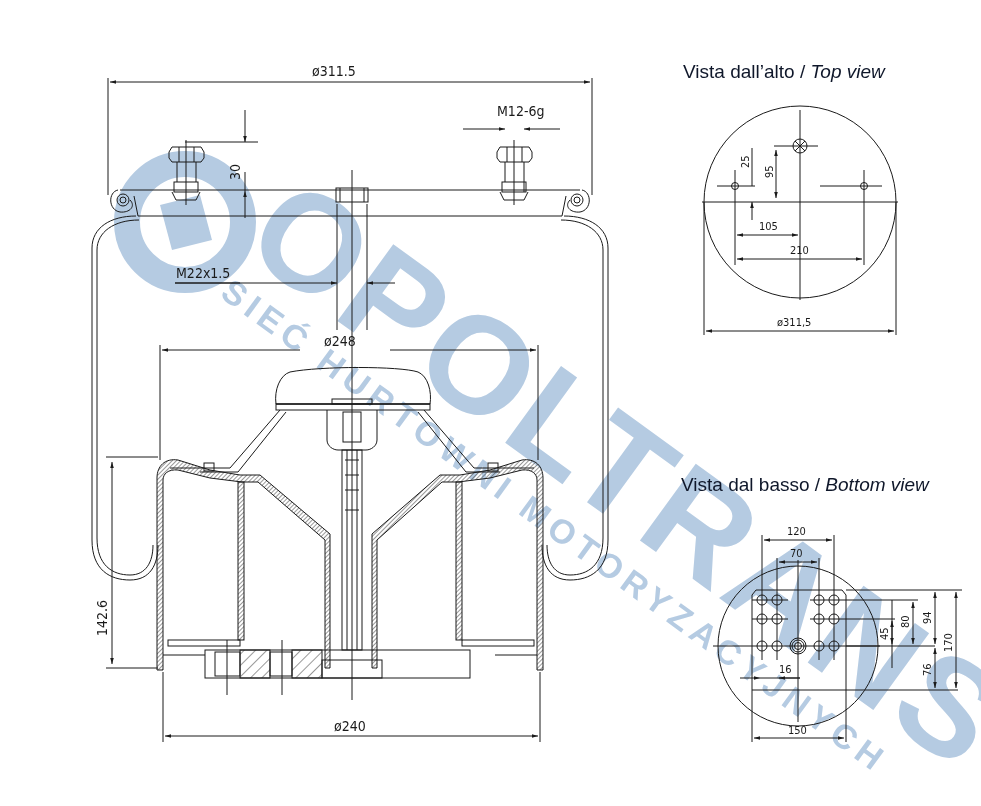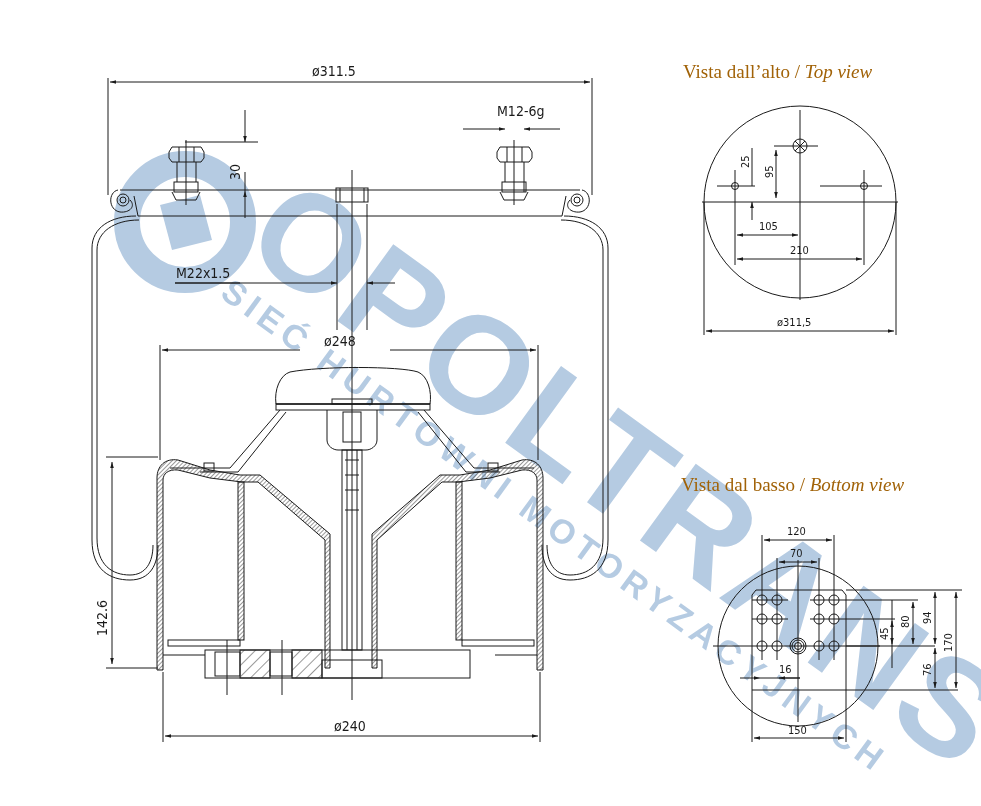--- a/index.html
+++ b/index.html
@@ -1,19 +1,19 @@
 <!DOCTYPE html>
 <html><head>
 <meta charset="utf-8">
 <style>
   html, body { margin:0; padding:0; background:#ffffff; }
   body { width:981px; height:806px; position:relative; overflow:hidden; font-family:"DejaVu Sans", sans-serif; }
   #canvas { position:absolute; left:0; top:0; width:981px; height:806px; }
   .wm { position:absolute; pointer-events:none; }
-  .view-title { position:absolute; font-family:Liberation Serif, serif; font-size:19px; color:#a16207; white-space:nowrap; }
+  .view-title { position:absolute; font-family:Liberation Sans, sans-serif; font-size:19px; color:#0f172a; white-space:nowrap; }
   .view-title i { font-style:italic; }
   .dim { font-family:"DejaVu Sans Condensed","DejaVu Sans", sans-serif; fill:#1a1a1a; }
 </style>
 </head>
 <body>
 
 <svg class="wm" width="981" height="806" viewBox="0 0 981 806" style="left:0;top:0;">
   <g fill="#b5cbe2" stroke="none">
 
     <circle cx="185" cy="222" r="58" fill="none" stroke="#b5cbe2" stroke-width="26"></circle>

